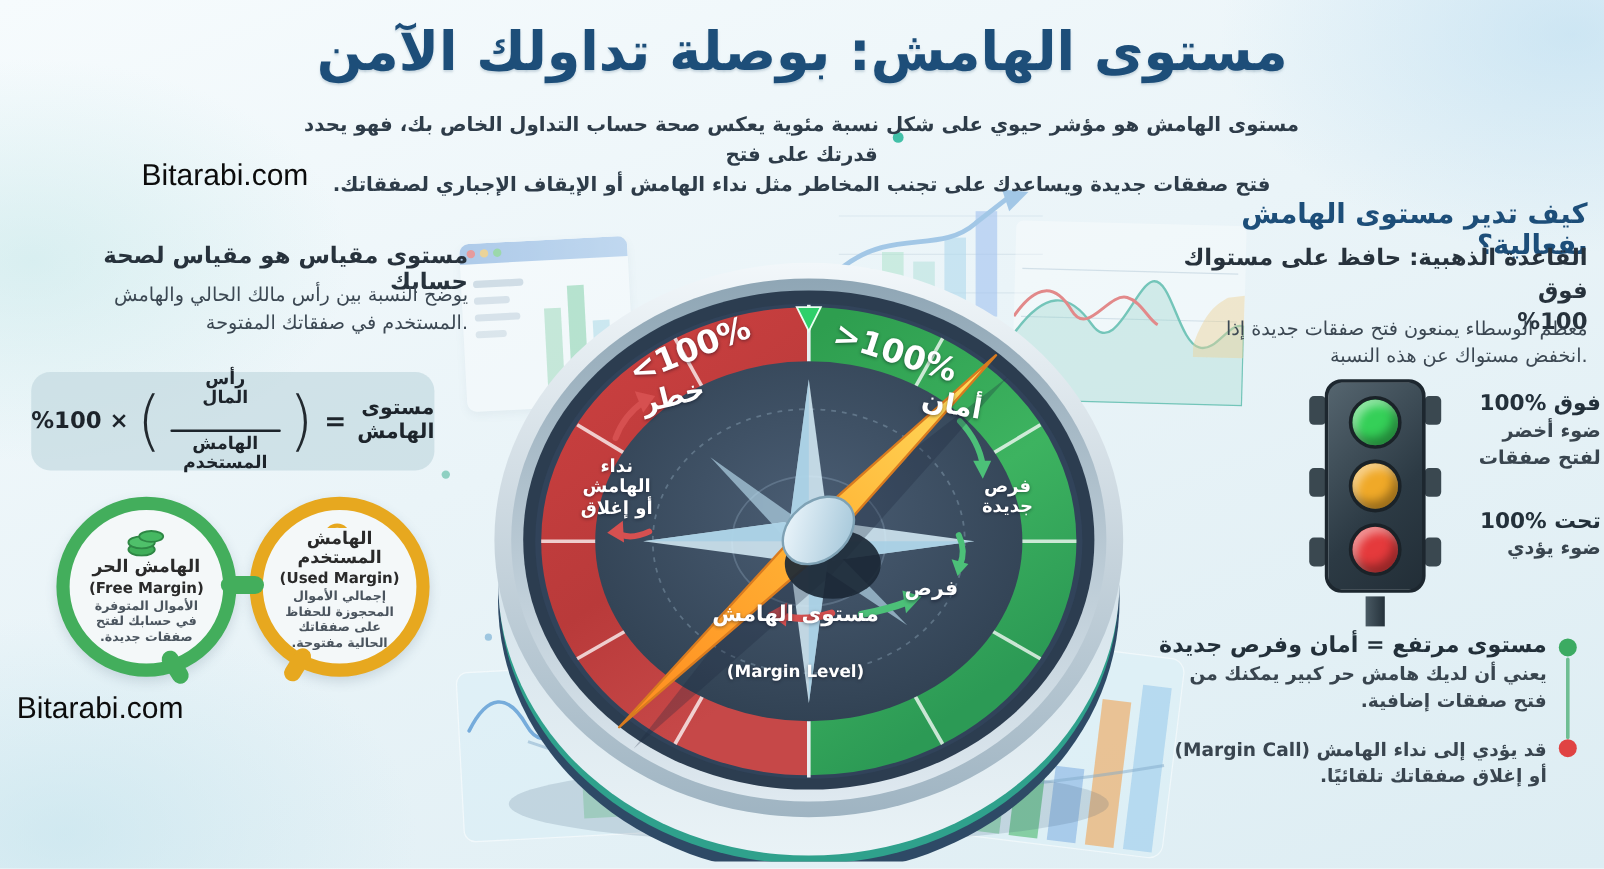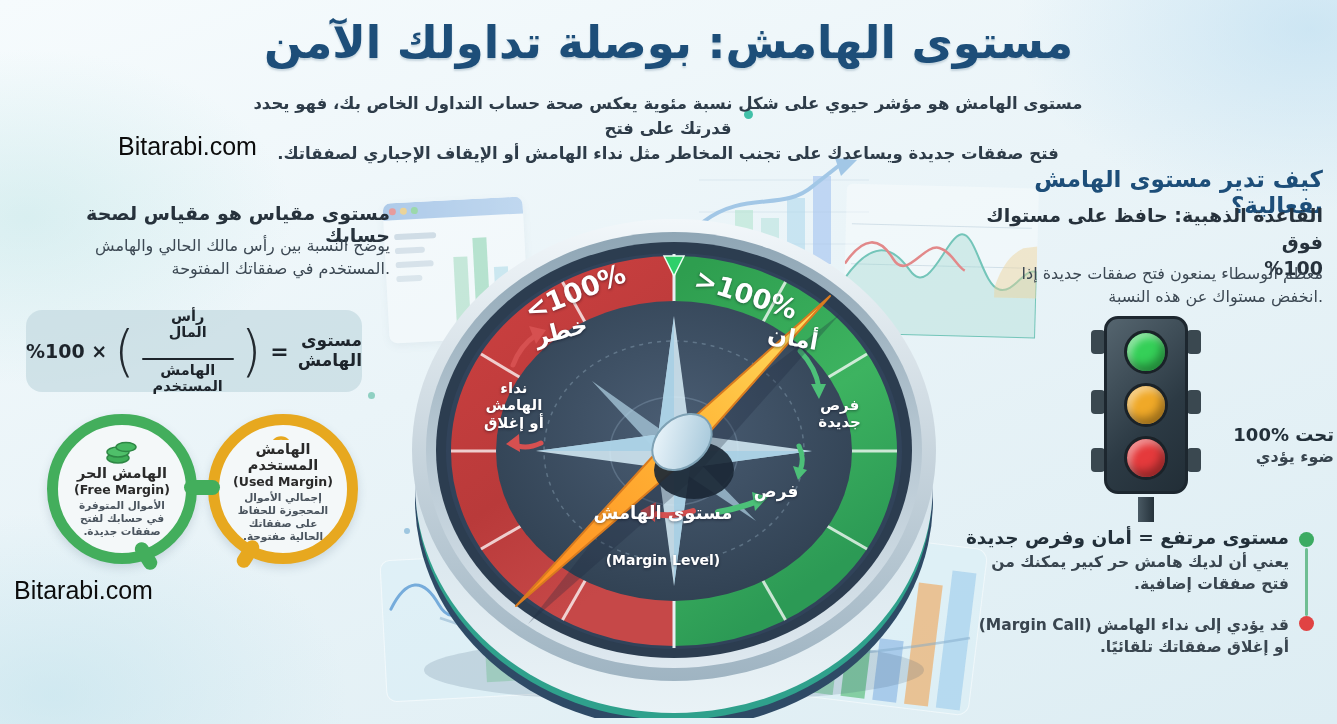--- a/index.html
+++ b/index.html
@@ -410,20 +410,25 @@
     <span class="tl-fin" style="left:-5px; top:132px;"></span>
     <span class="tl-fin" style="right:-5px; top:132px;"></span>
     <div class="tl-body">
       <div class="tl-light" id="tl-green"></div>
       <div class="tl-light" id="tl-amber"></div>
       <div class="tl-light" id="tl-red"></div>
     </div>
     <div class="tl-pole"></div>
   </div>
 
+  <div class="abs" id="traffic-labels-high">
+    <div class="tl-cap">فوق %100</div>
+    <div class="tl-line">ضوء أخضر</div>
+    <div class="tl-line">لفتح صفقات</div>
+  </div>
   <div class="abs" id="traffic-labels-low">
     <div class="tl-cap">تحت %100</div>
     <div class="tl-line">ضوء يؤدي</div>
   </div>
 
   <span class="bullet-dot" id="dot-high"></span>
   <span class="abs" id="dot-line"></span>
   <span class="bullet-dot" id="dot-low"></span>
 
   <div class="abs" id="bullet-high">

